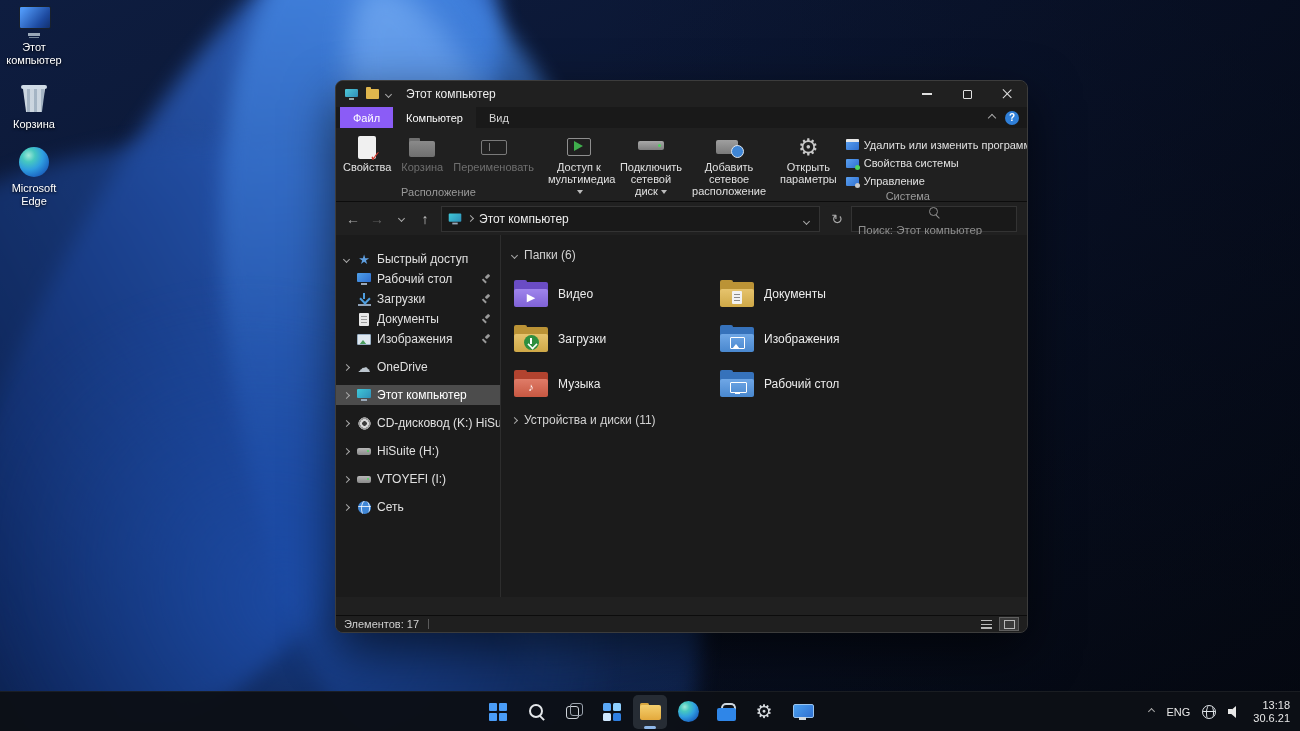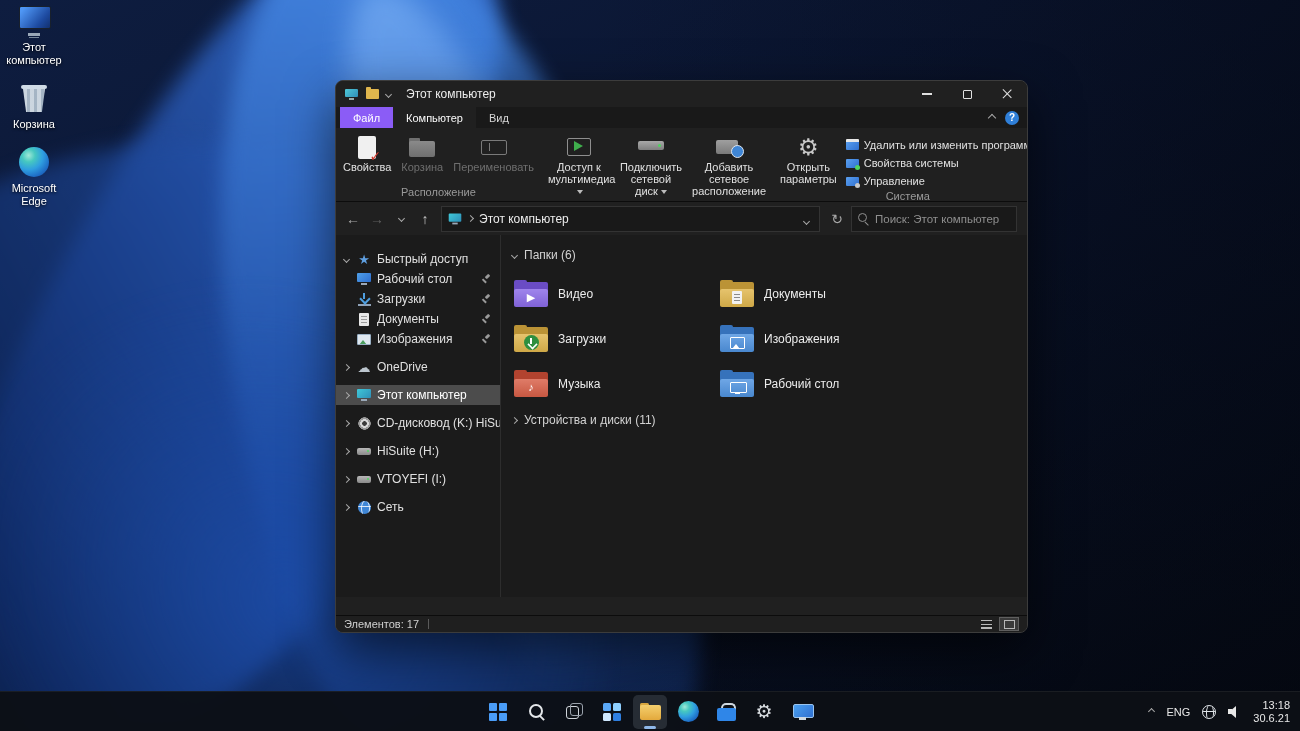--- a/index.html
+++ b/index.html
@@ -98,21 +98,21 @@
   .si-sysprops::after{content:"";position:absolute;right:-1px;bottom:-1px;width:5px;height:5px;border-radius:50%;background:#4fd45f;}
   .si-manage::after{content:"";position:absolute;right:-1px;bottom:-1px;width:5px;height:5px;border-radius:50%;background:#c8c8c8;}
 
   
   .navbar{height:34px;background:#202020;border-top:1px solid #0c0c0c;display:flex;align-items:center;padding:0 10px 0 6px;gap:2px;flex:none;}
   .nav-ic{width:22px;height:24px;display:flex;align-items:center;justify-content:center;font-size:14px;}
   .addr{flex:1;height:26px;margin:0 3px;background:#191919;border:1px solid #333;display:flex;align-items:center;padding:0 6px;gap:6px;}
   .addr-text{font-size:12px;color:#ececec;}
   .addr-dd{margin-left:auto;padding:0 4px;}
   .refresh-btn{width:24px;height:26px;display:flex;align-items:center;justify-content:center;color:#a8a8a8;font-size:14px;}
-  .searchbox{width:166px;height:26px;background:#191919;border:1px solid #333;display:flex;align-items:center;padding:0 6px;gap:6px;}
+  .searchbox{width:166px;height:26px;background:#191919;border:1px solid #333;display:flex;align-items:center;padding:0 6px;gap:6px;flex-direction:column;}
   .mag{width:11px;height:11px;position:relative;flex:none;}
   .mag::before{content:"";position:absolute;left:0;top:0;width:7px;height:7px;border:1.4px solid #8f8f8f;border-radius:50%;}
   .mag::after{content:"";position:absolute;right:0;bottom:0;width:5px;height:1.4px;background:#8f8f8f;transform:rotate(45deg);}
   .searchbox input{background:transparent;border:none;outline:none;color:#b8b8b8;font-size:11.5px;width:100%;font-family:inherit;}
   .searchbox input::placeholder{color:#8f8f8f;}
 
   
   .main{flex:1;display:flex;background:#1b1b1b;min-height:0;}
   .sidebar{width:165px;border-right:1px solid #2d2d2d;padding-top:14px;font-size:12px;color:#e0e0e0;flex:none;}
   .nav-row{height:20px;display:flex;align-items:center;padding-left:5px;gap:6px;position:relative;}

